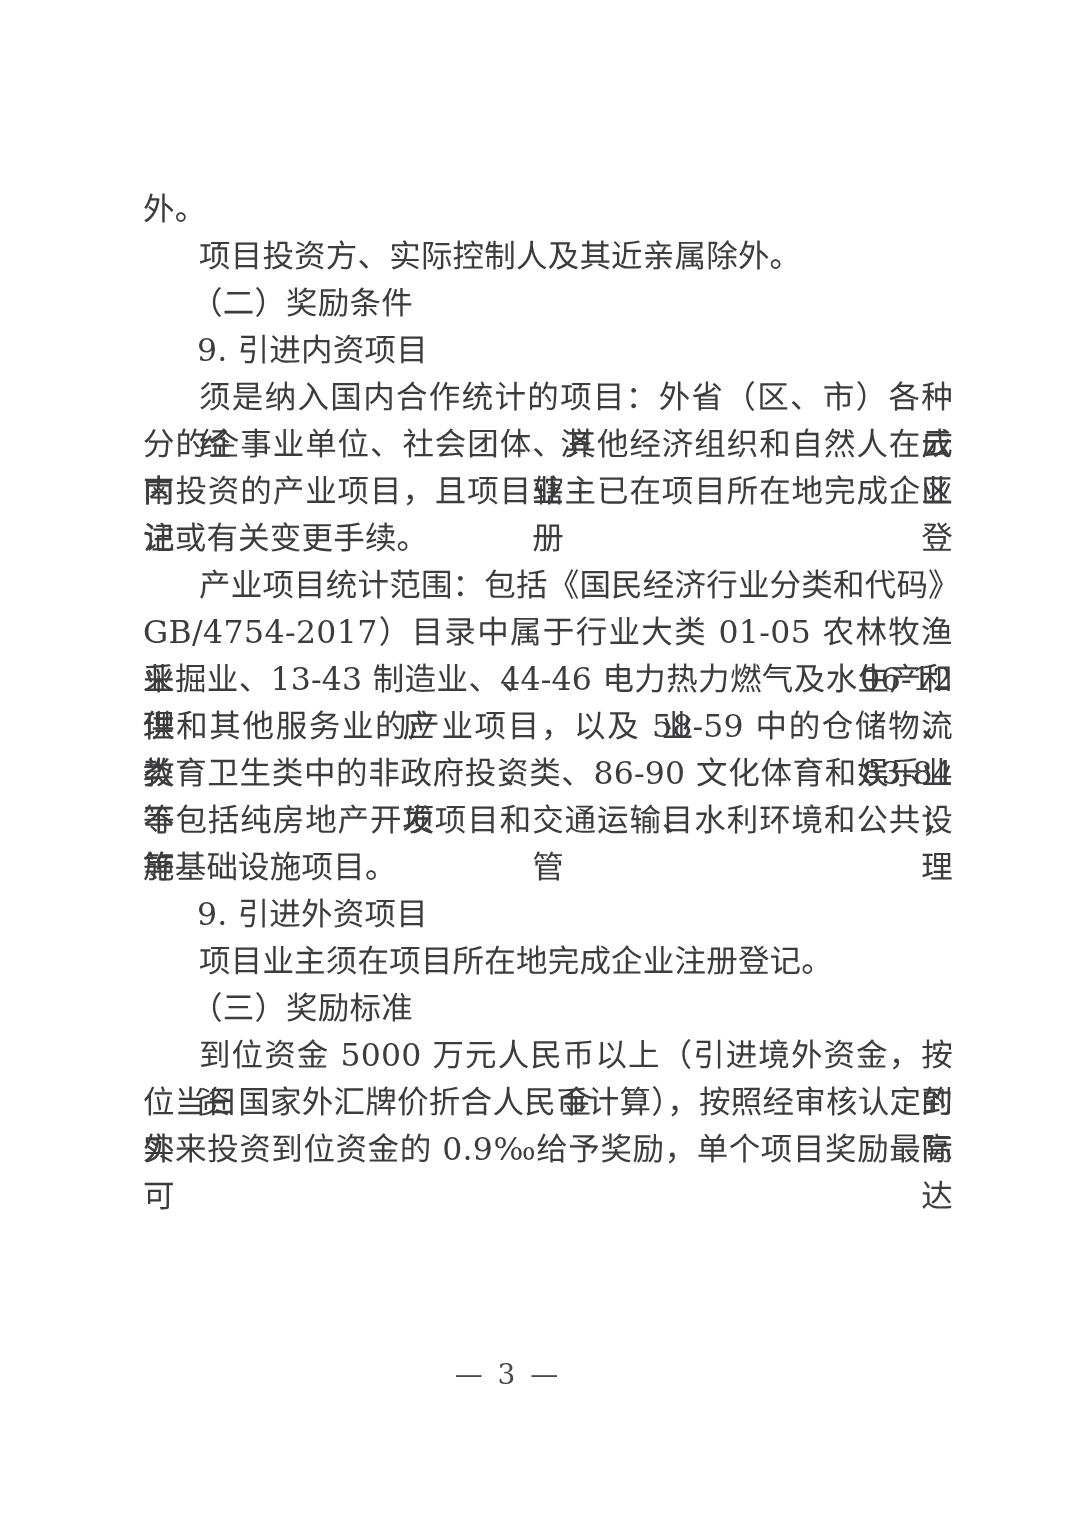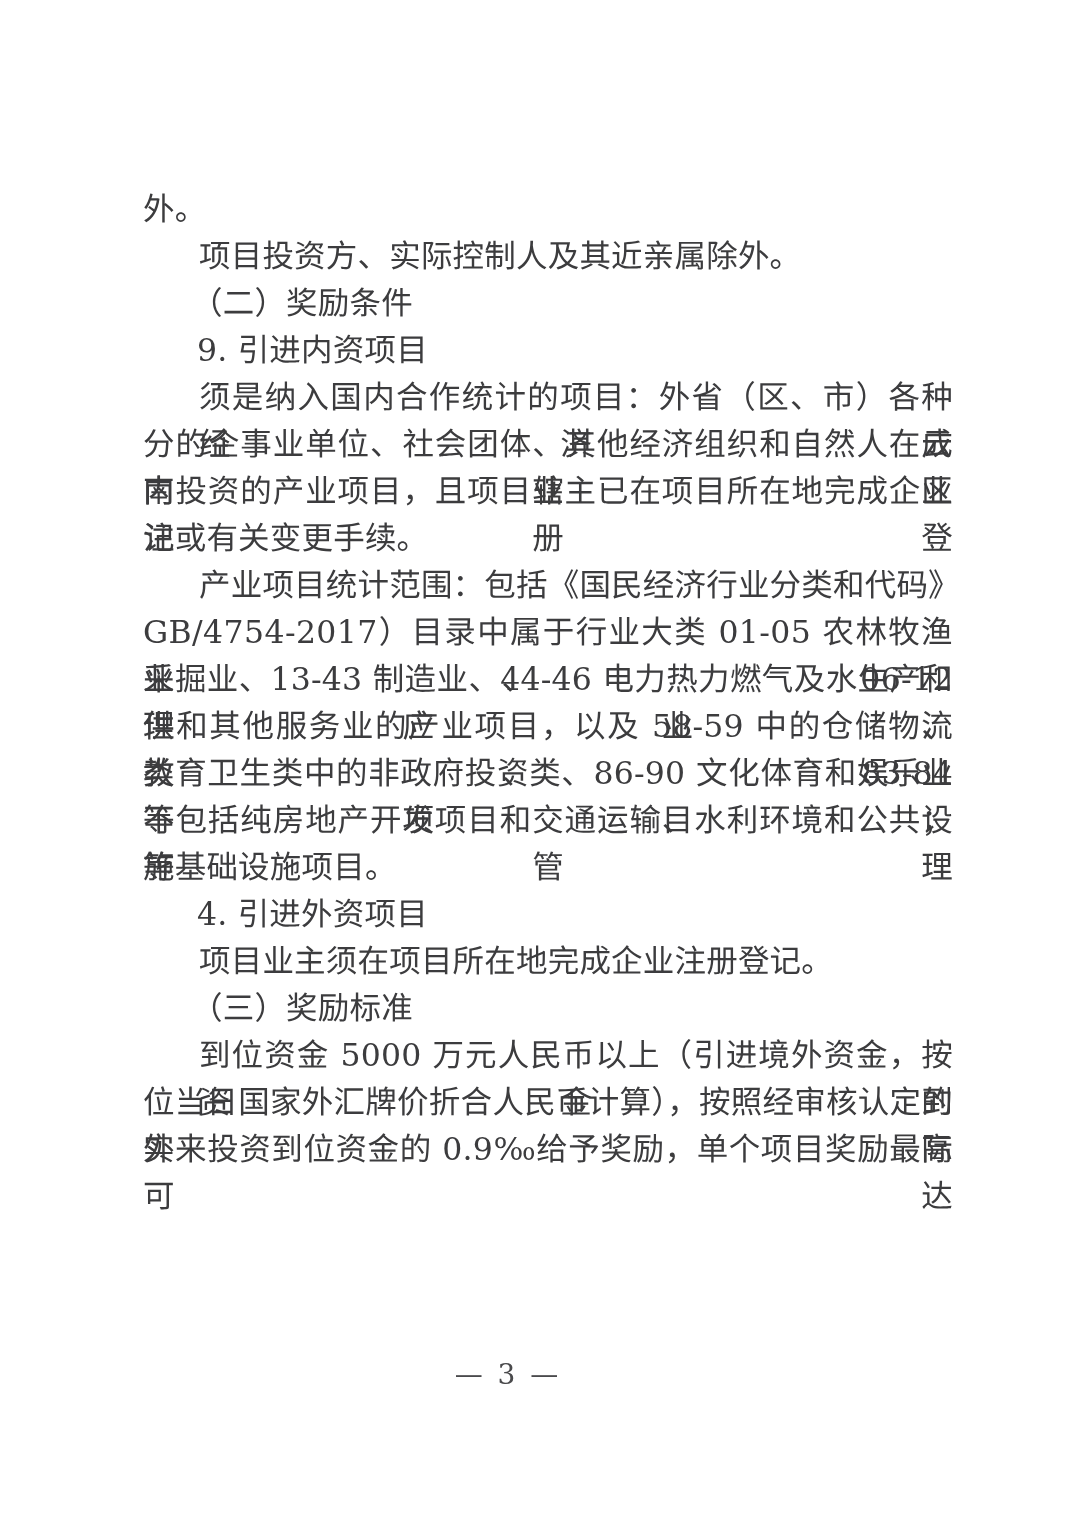--- a/index.html
+++ b/index.html
@@ -115,21 +115,21 @@
     <span class="ln just">分的企事业单位、社会团体、其他经济组织和自然人在云南辖区</span>
     <span class="ln just">内投资的产业项目，且项目业主已在项目所在地完成企业注册登</span>
     <span class="ln">记或有关变更手续。</span>
     <span class="ln ind2 just">产业项目统计范围：包括《国民经济行业分类和代码》</span>
     <span class="ln just lat">GB/4754-2017）目录中属于行业大类 01-05 农林牧渔业、06-12</span>
     <span class="ln just">采掘业、13-43 制造业、44-46 电力热力燃气及水生产和供应业、</span>
     <span class="ln just">理和其他服务业的产业项目，以及 58-59 中的仓储物流类、83-84</span>
     <span class="ln just">教育卫生类中的非政府投资类、86-90 文化体育和娱乐业等项目；</span>
     <span class="ln just">不包括纯房地产开发项目和交通运输、水利环境和公共设施管理</span>
     <span class="ln">等基础设施项目。</span>
-    <span class="ln ind-num">4. 引进外资项目</span>
+    <span class="ln ind-num">9. 引进外资项目</span>
     <span class="ln ind2">项目业主须在项目所在地完成企业注册登记。</span>
     <span class="ln ind-head">（三）奖励标准</span>
     <span class="ln ind2 just">到位资金 5000 万元人民币以上（引进境外资金，按资金到</span>
     <span class="ln just">位当日国家外汇牌价折合人民币计算），按照经审核认定的实际</span>
     <span class="ln just">外来投资到位资金的 0.9‰给予奖励，单个项目奖励最高可达</span>
   </div>
 
   <div class="page-footer">
     <span class="folio">— 3 —</span>
   </div>

